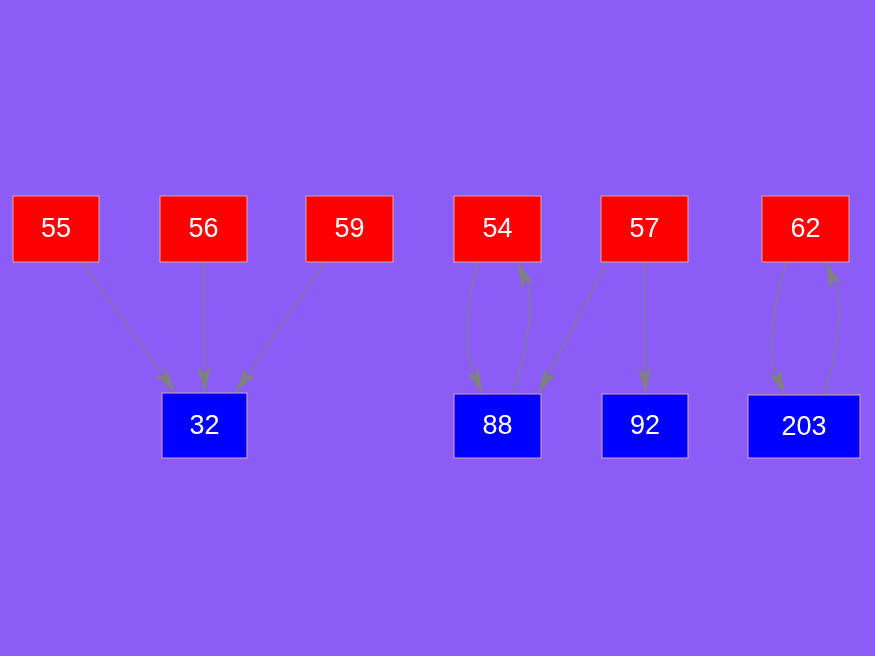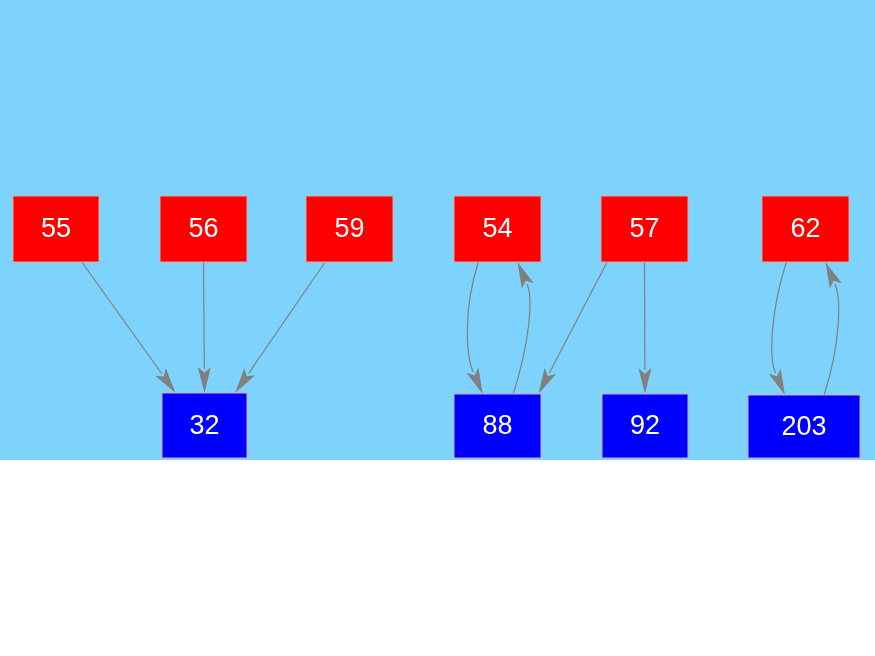--- a/index.html
+++ b/index.html
@@ -6,22 +6,22 @@
     margin: 0;
     padding: 0;
     background: #ffffff;
   }
   body {
     font-family: "Liberation Sans", sans-serif;
   }
   #canvas {
     position: relative;
     width: 875px;
-    height: 460px;
-    background: #7dd3fc;
+    height: 656px;
+    background: #8b5cf6;
     overflow: hidden;
   }
   #graph-svg {
     position: absolute;
     left: 0;
     top: 0;
     width: 875px;
     height: 656px;
   }
   .node-rect {

